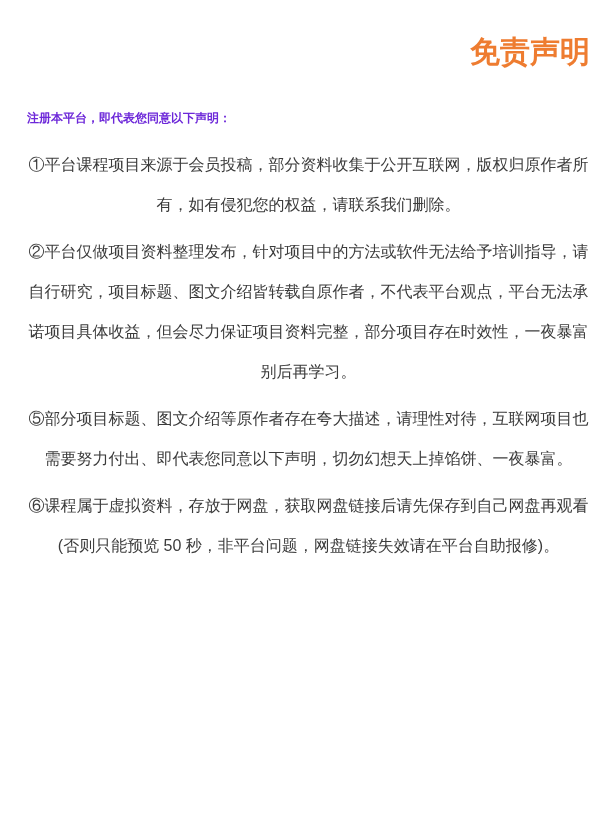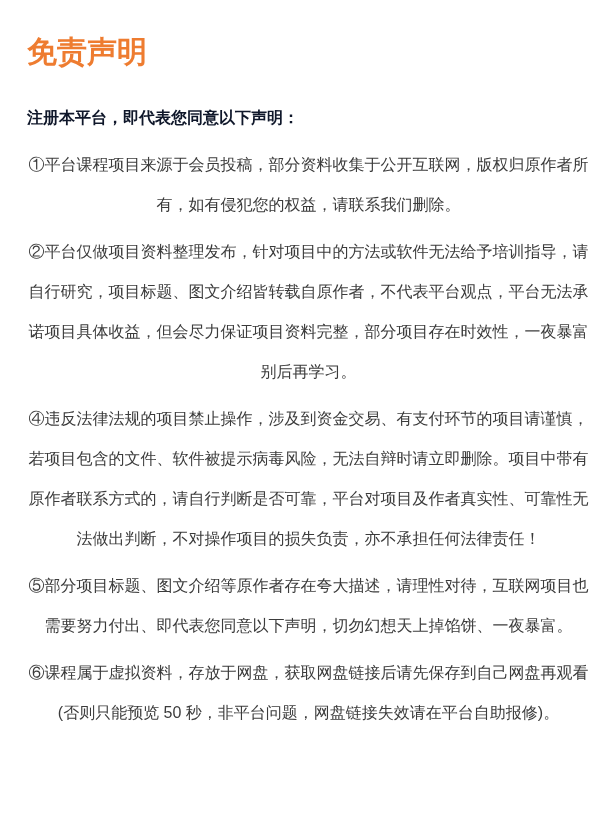--- a/index.html
+++ b/index.html
@@ -19,30 +19,30 @@
     height: 840px;
     padding: 0 23px 0 27px;
     background: #ffffff;
     overflow: hidden;
   }
   .title {
     margin: 34px 0 0 0;
     font-size: 30px;
     line-height: 36px;
     font-weight: bold;
-    text-align: left;
+    text-align: right;
     color: #ee7c30;
     letter-spacing: 0px;
   }
   .lead {
     margin: 28px 0 7px 0;
-    font-size: 16px;
+    font-size: 12px;
     line-height: 40px;
     font-weight: bold;
-    color: #0f172a;
+    color: #6d28d9;
     white-space: pre-line;
   }
   .para {
     margin: 0 0 7px 0;
     font-size: 16px;
     line-height: 40px;
     font-weight: normal;
     color: #3b3b3b;
     white-space: pre-line;
     text-align: center;
@@ -58,23 +58,19 @@
 
   <p class="para">①平台课程项目来源于会员投稿，部分资料收集于公开互联网，版权归原作者所
 有，如有侵犯您的权益，请联系我们删除。</p>
 
   <p class="para">②平台仅做项目资料整理发布，针对项目中的方法或软件无法给予培训指导，请
 自行研究，项目标题、图文介绍皆转载自原作者，不代表平台观点，平台无法承
 诺项目具体收益，但会尽力保证项目资料完整，部分项目存在时效性，一夜暴富
 别后再学习。</p>
 
 
-  <p class="para">④违反法律法规的项目禁止操作，涉及到资金交易、有支付环节的项目请谨慎，
-若项目包含的文件、软件被提示病毒风险，无法自辩时请立即删除。项目中带有
-原作者联系方式的，请自行判断是否可靠，平台对项目及作者真实性、可靠性无
-法做出判断，不对操作项目的损失负责，亦不承担任何法律责任！</p>
 
   <p class="para">⑤部分项目标题、图文介绍等原作者存在夸大描述，请理性对待，互联网项目也
 需要努力付出、即代表您同意以下声明，切勿幻想天上掉馅饼、一夜暴富。</p>
 
   <p class="para">⑥课程属于虚拟资料，存放于网盘，获取网盘链接后请先保存到自己网盘再观看
 (否则只能预览 50 秒，非平台问题，网盘链接失效请在平台自助报修)。</p>
 </div>
 
 </body></html>

